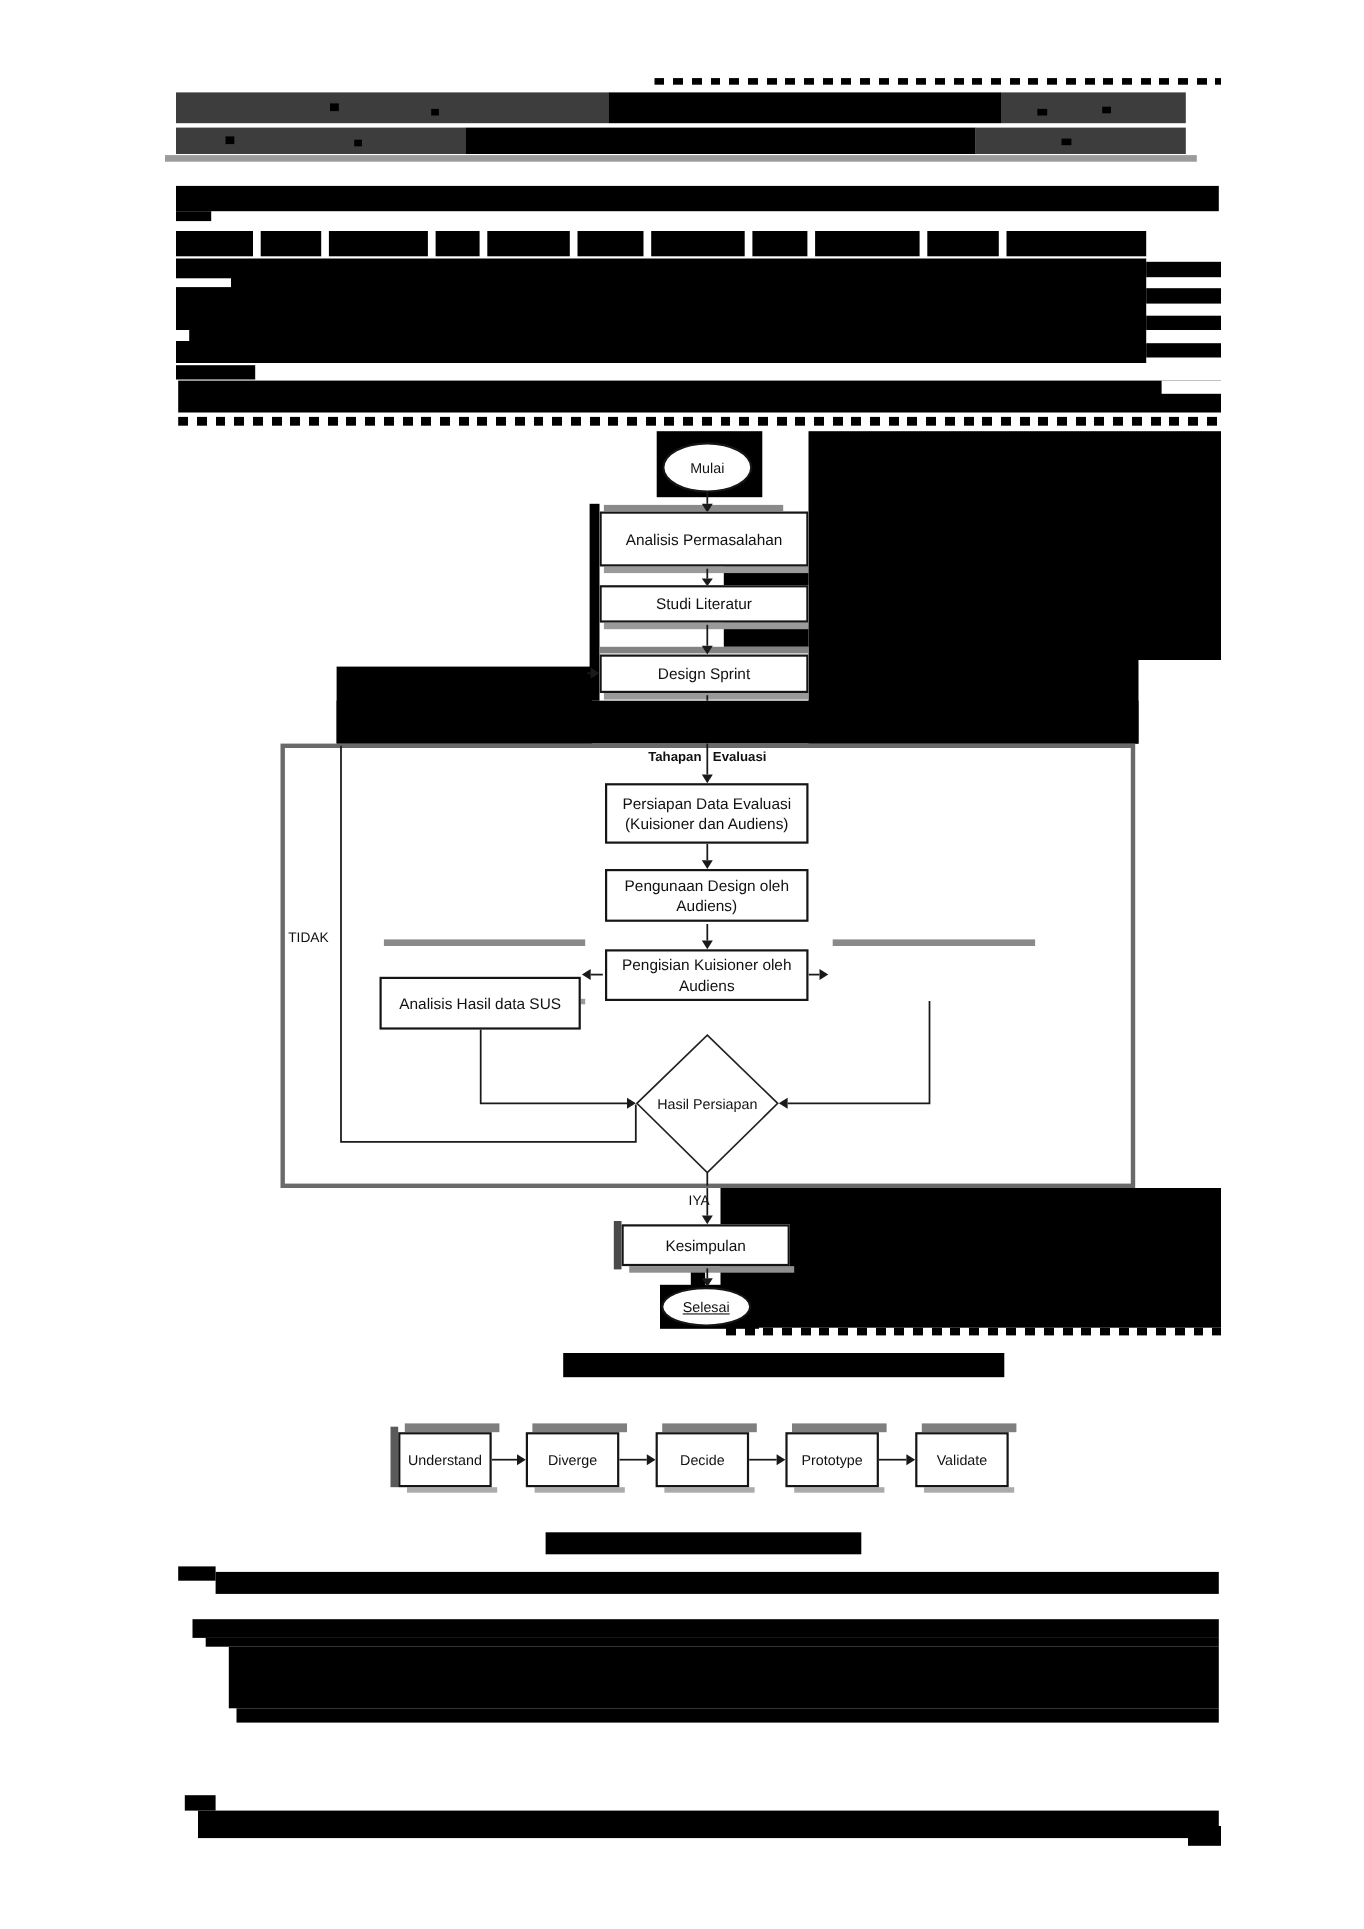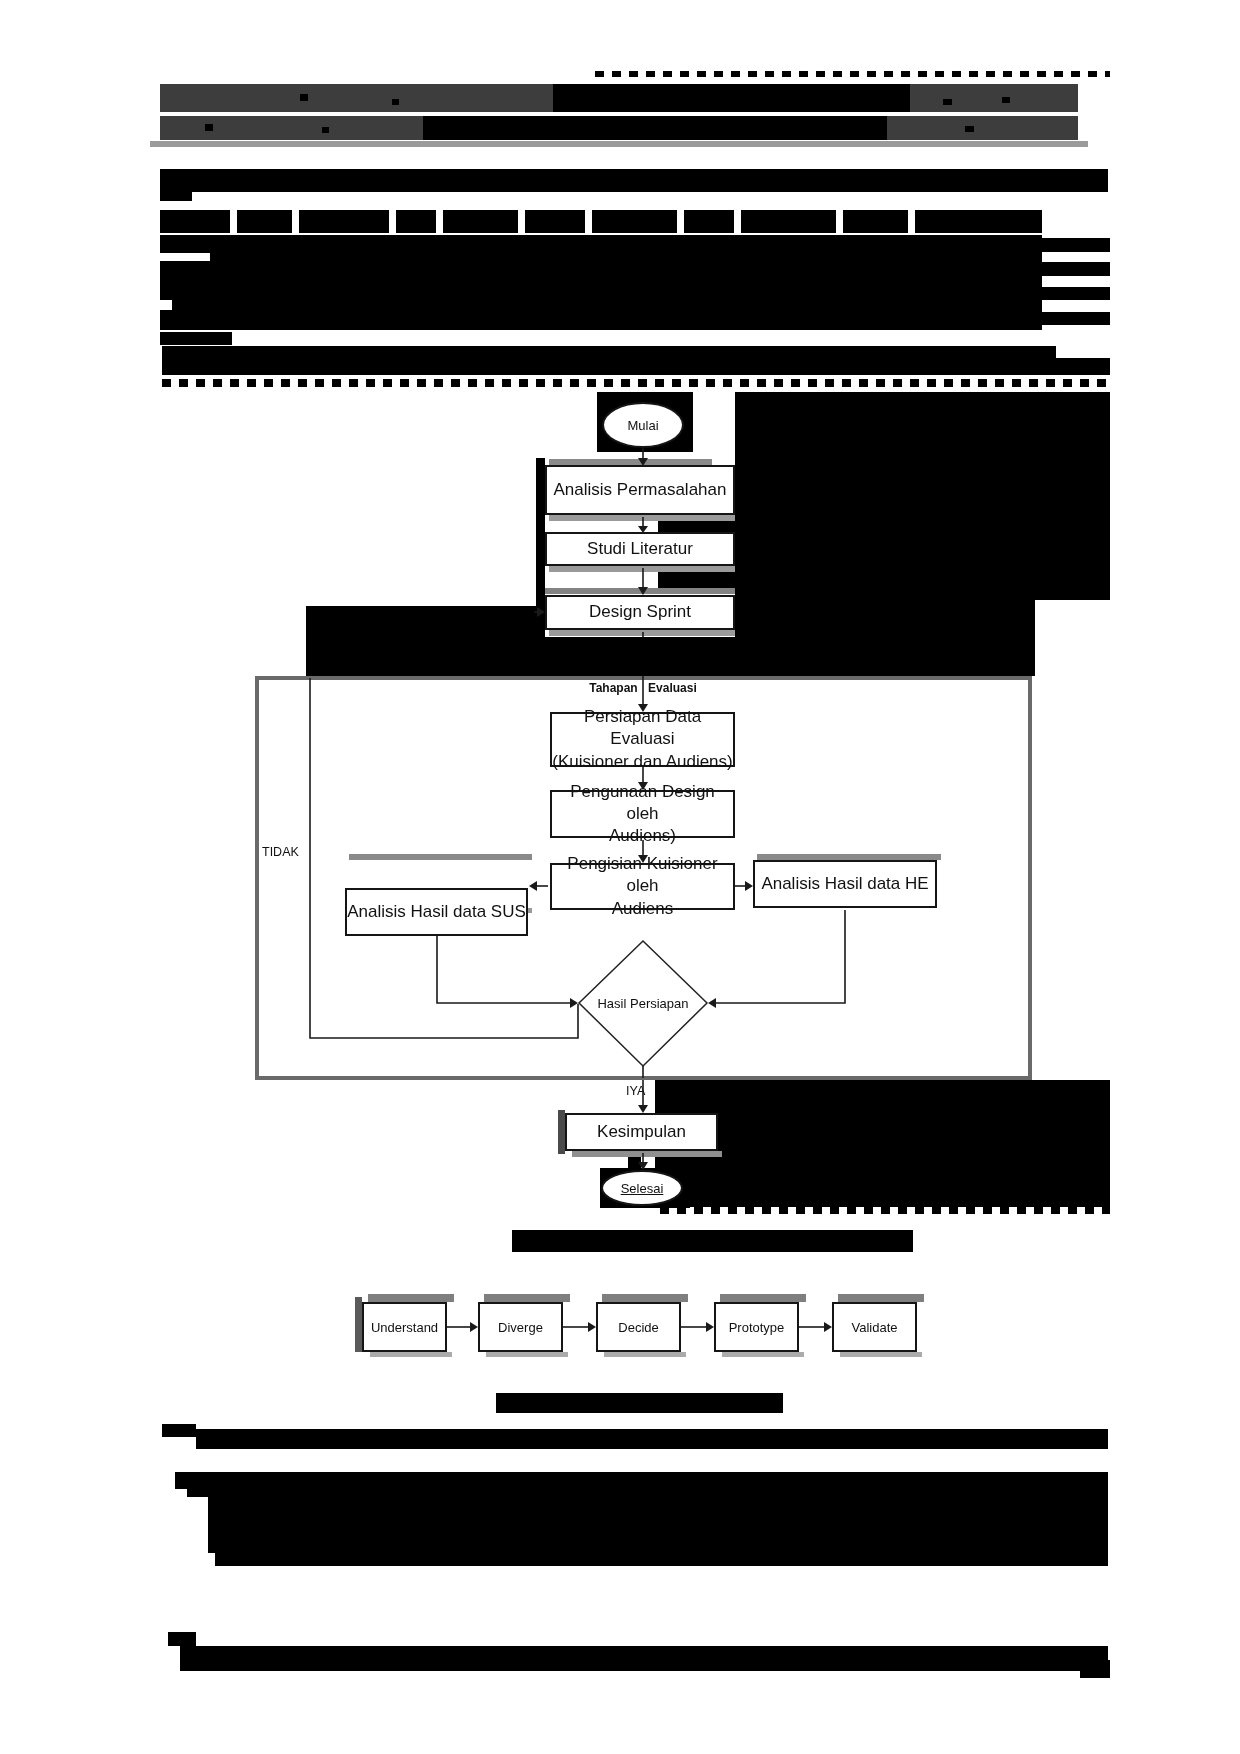--- a/index.html
+++ b/index.html
@@ -13,21 +13,21 @@
   .speck{position:absolute;background:#000;z-index:2;}
   .whitepatch{position:absolute;background:#fff;z-index:2;}
   .shadowbar{position:absolute;z-index:2;}
   .dashrow{position:absolute;z-index:2;
     background:repeating-linear-gradient(90deg,#000 0 9px,transparent 9px 17px);}
   .rule{position:absolute;background:#9b9b9b;z-index:1;}
   .overlay{position:absolute;left:0;top:0;z-index:3;}
   .fc-box{
     position:absolute;background:#fff;border:2px solid #151515;z-index:4;
     display:flex;flex-direction:column;align-items:center;justify-content:center;
-    font-size:17px;line-height:1.3;text-align:center;box-sizing:border-box;
+    font-size:14px;line-height:1.3;text-align:center;box-sizing:border-box;
   }
   .fc-oval{
     position:absolute;background:#fff;border:2px solid #151515;border-radius:50%;
     z-index:4;display:flex;align-items:center;justify-content:center;
     font-size:13px;box-sizing:border-box;
   }
   .fc-label{position:absolute;z-index:5;font-size:12.5px;}
   .container-frame{position:absolute;border:4px solid #6a6a6a;z-index:1;box-sizing:border-box;}
   .container-title{
     position:absolute;z-index:5;font-weight:bold;font-size:12px;
@@ -188,23 +188,20 @@
     <span>Analisis Hasil data SUS</span>
   </div>
   <div class="shadowbar" style="left:349px;top:908px;width:183px;height:5px;background:#9a9a9a;"></div>
 
   <div class="fc-box" style="left:550px;top:863px;width:185px;height:47px;">
     <span>Pengisian Kuisioner oleh</span>
     <span>Audiens</span>
   </div>
 
   <div class="shadowbar" style="left:757px;top:854px;width:184px;height:6px;background:#8a8a8a;"></div>
-  <div class="fc-box" style="left:753px;top:860px;width:184px;height:48px;">
-    <span>Analisis Hasil data HE</span>
-  </div>
 
   <div class="fc-label" style="left:262px;top:845px;width:46px;">TIDAK</div>
 
   <div class="decision-text" style="left:583px;top:996px;width:120px;">Hasil Persiapan</div>
 
   <div class="fc-label" style="left:626px;top:1084px;width:30px;">IYA</div>
 
   <div class="redact" style="left:655px;top:1080px;width:455px;height:127px;"></div>
   <div class="dashrow" style="left:660px;top:1207px;width:450px;height:7px;"></div>
   <div class="redact" style="left:628px;top:1153px;width:13px;height:17px;"></div>

